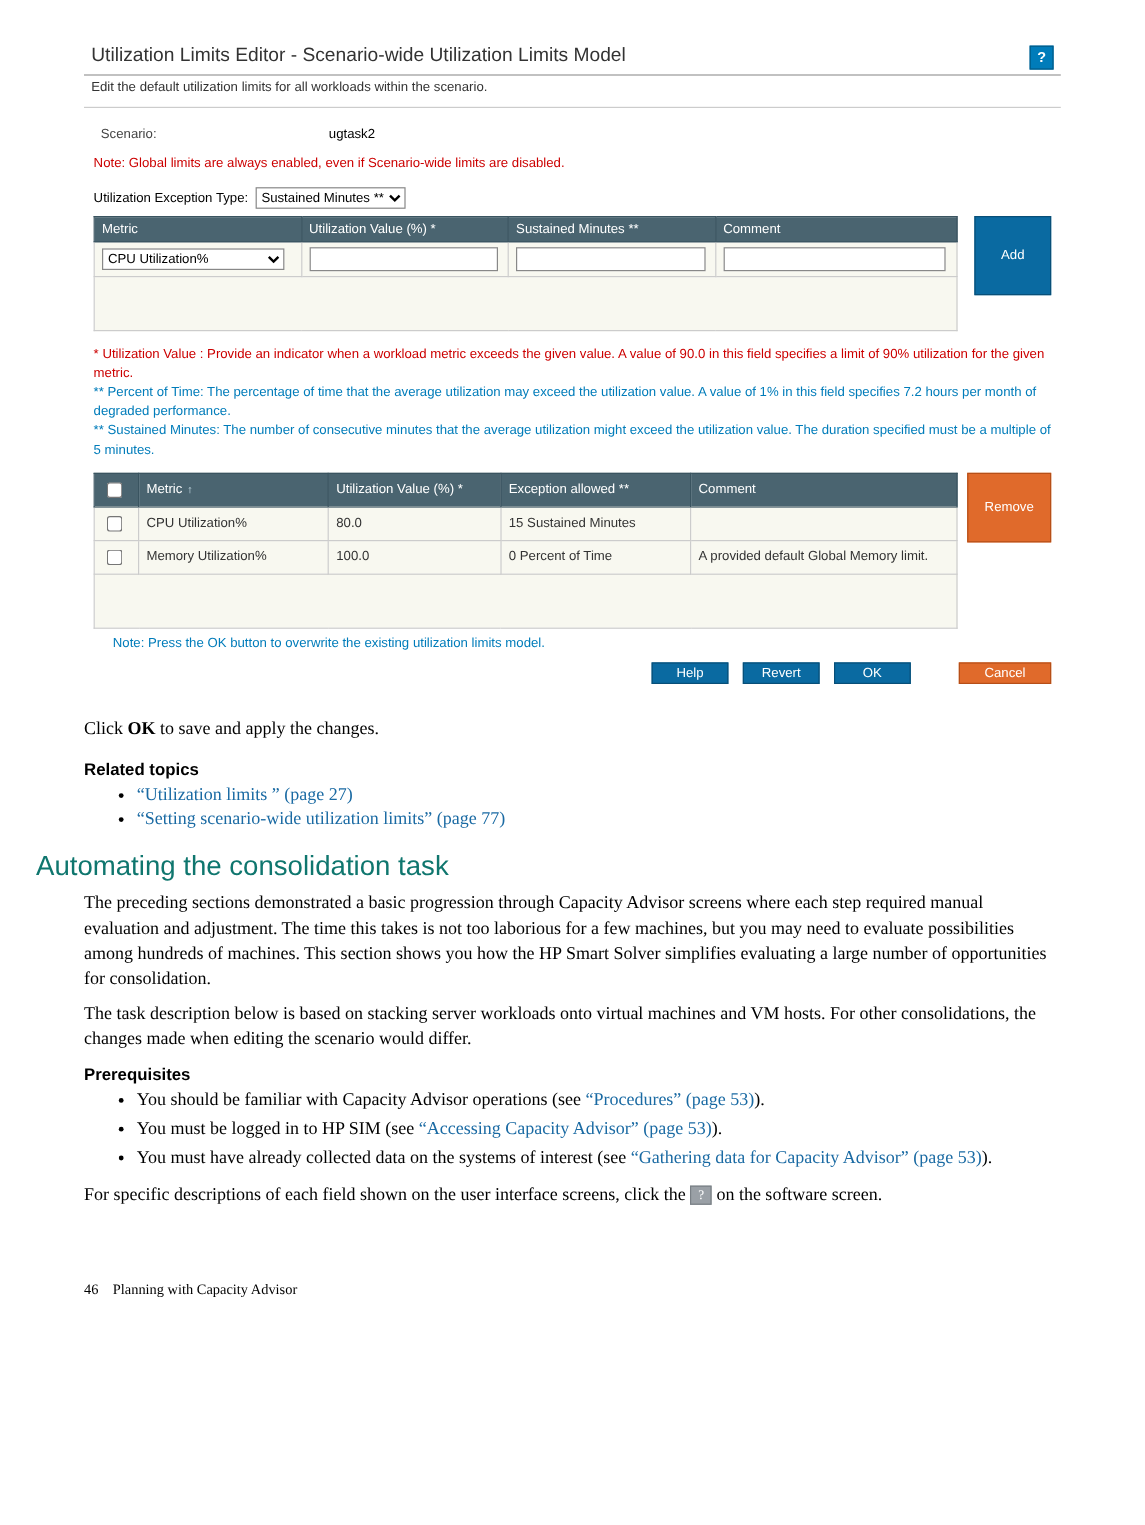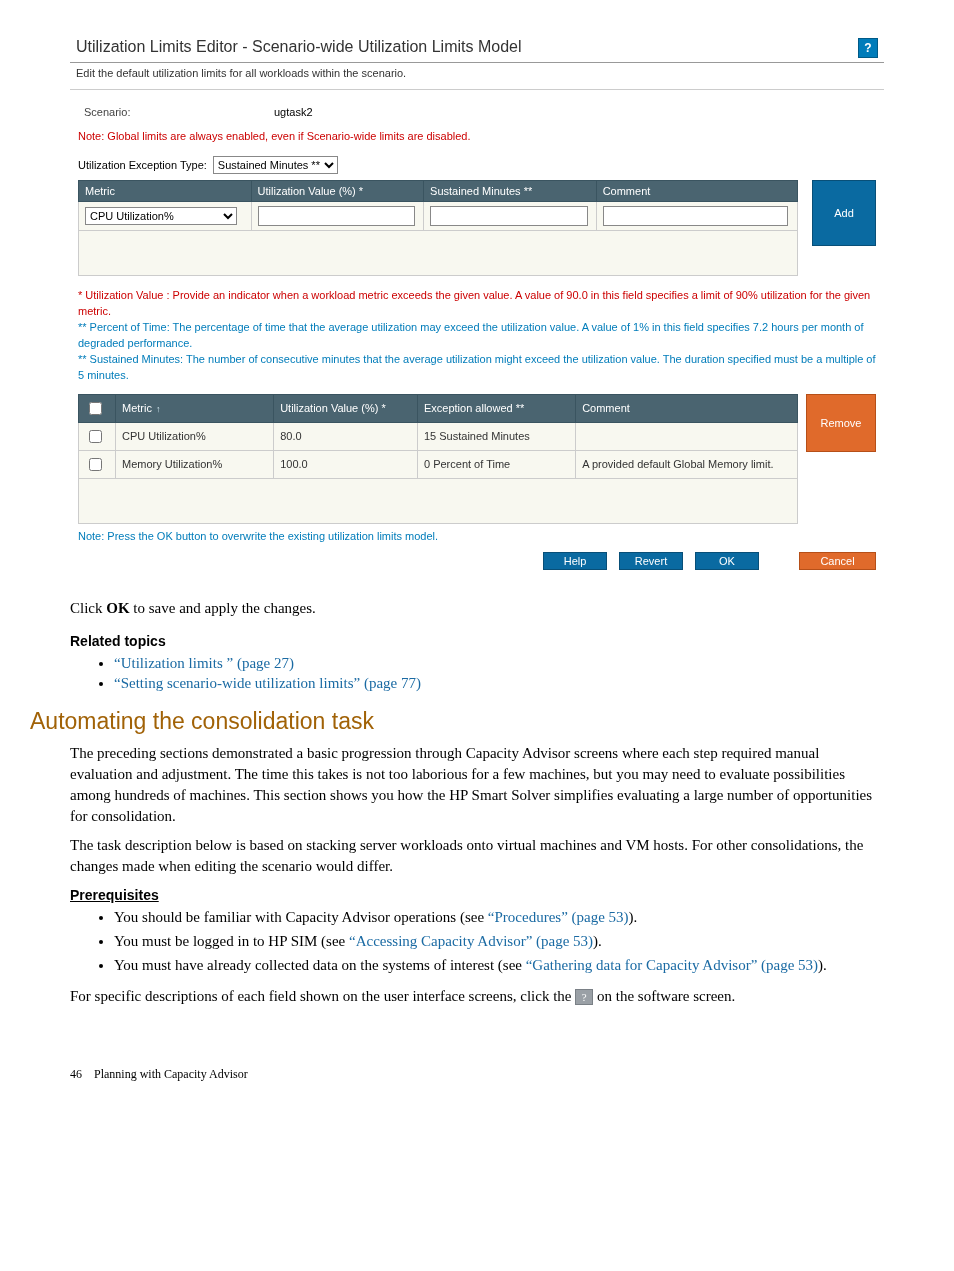--- a/index.html
+++ b/index.html
@@ -110,23 +110,23 @@
   .body-text { font-size:15px; line-height:1.4; margin:8px 0; }
   .related-heading { font-family: Arial, sans-serif; font-weight:bold; font-size:14px; margin:14px 0 6px 0; }
   ul.link-list { margin:4px 0 12px 0; padding-left: 44px; }
   ul.link-list li { color:#000; font-size:15px; margin:3px 0; }
   ul.link-list a, .inline-link { color:#1a6aa3; text-decoration:none; }
   h2.section-title {
     font-family: Arial, sans-serif;
     font-weight: normal;
     font-size: 23px;
     margin: 16px 0 8px -40px;
-    color:#a16207;
-  }
-  .prereq-heading { font-family: Arial, sans-serif; font-weight:bold; font-size:14px; margin:10px 0 4px 0;text-decoration:underline; }
+    color:#0f766e;
+  }
+  .prereq-heading { font-family: Arial, sans-serif; font-weight:bold; font-size:14px; margin:10px 0 4px 0; }
   ul.bullet { margin:4px 0 10px 0; padding-left:44px; }
   ul.bullet li { font-size:15px; margin:3px 0; line-height:1.4; }
   .q-badge {
     display:inline-flex;
     background:#9aa0a6;
     color:#fff;
     width:16px; height:14px;
     font-size:11px;
     align-items:center;
     justify-content:center;
@@ -249,21 +249,21 @@
                 <td colspan="5"></td>
               </tr>
           </tbody>
         </table>
         <div class="add-col">
           <div style="height:58px;"></div>
           <button class="btn-orange">Remove</button>
         </div>
       </div>
 
-      <div style="color:#007cba; margin:6px 0 10px 0;">Note: Press the OK button to overwrite the existing utilization limits model.</div>
+      <div style="color:#007cba; margin:6px 0 10px 16px;">Note: Press the OK button to overwrite the existing utilization limits model.</div>
 
       <div class="footer-bar">
         <div style="flex:1"></div>
         <button class="btn-blue">Help</button>
         <button class="btn-blue">Revert</button>
         <button class="btn-blue">OK</button>
         <div style="width:16px;"></div>
         <button class="btn-orange">Cancel</button>
       </div>
     </div>

